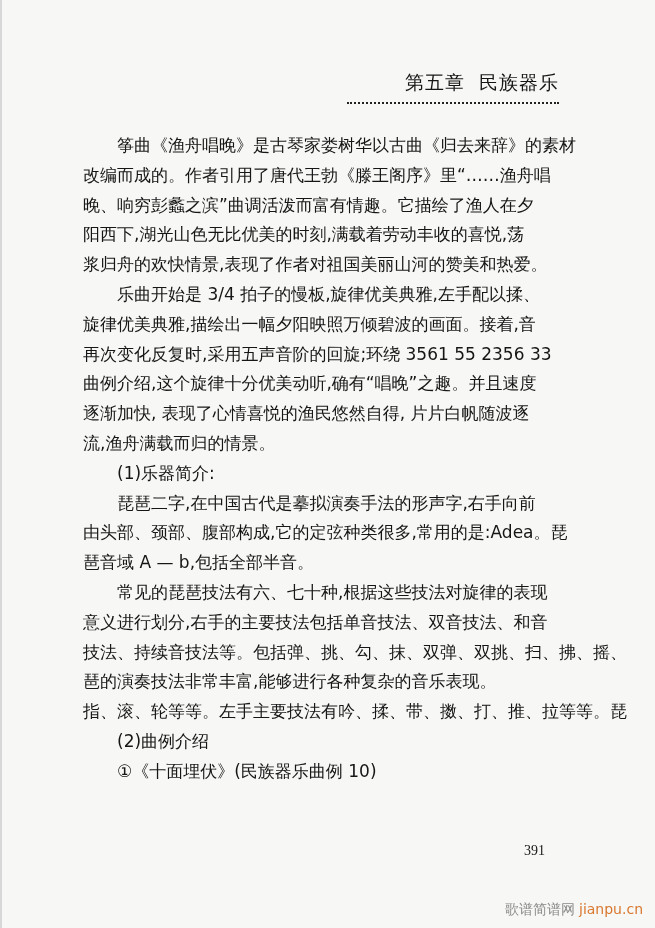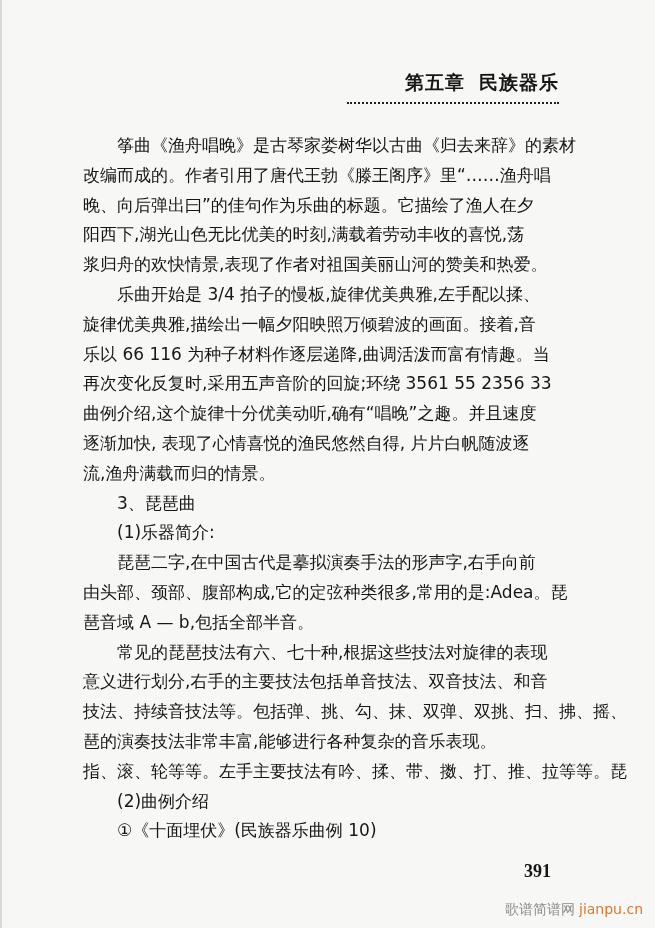--- a/index.html
+++ b/index.html
@@ -8,39 +8,39 @@
     background: #f7f7f5;
     position: relative;
     overflow: hidden;
     font-family: "DejaVu Serif", "Liberation Serif", serif;
     color: #161616;
   }
   .page-edge { position: absolute; left: 0; top: 0; width: 2px; height: 928px; background: #d8d8d8; }
   .chapter-header {
     position: absolute; right: 96px; top: 70px;
     font-family: "DejaVu Sans", "Liberation Sans", sans-serif;
-    font-weight: bold; font-size: 19px; letter-spacing: 1px;
+    font-weight: normal; font-size: 19px; letter-spacing: 1px;
   }
   .chapter-header .sep { display: inline-block; width: 14px; }
   .header-rule {
     position: absolute; left: 347px; top: 102px; width: 212px;
     border-top: 2px dotted #222;
   }
   .body-text {
     position: absolute; left: 83px; top: 131px; width: 480px;
     font-family: "DejaVu Sans", "Liberation Sans", sans-serif;
     font-size: 17px; line-height: 29.8px;
     text-align: justify; text-align-last: left;
   }
   .line { display: block; white-space: nowrap; }
   .indent { padding-left: 2em; }
   .page-number {
-    position: absolute; left: 524px; top: 861px;
+    position: absolute; left: 524px; top: 843px;
     font-family: "Liberation Serif", "DejaVu Serif", serif;
-    font-weight: bold; font-size: 18px;
+    font-weight: normal; font-size: 14px;
   }
   .watermark {
     position: absolute; left: 505px; top: 901px;
     font-size: 14px;
     font-family: "DejaVu Sans", "Liberation Sans", sans-serif;
   }
   .watermark .wm-cn { color: #8a8a8a; }
   .watermark .wm-en { color: #d9782f; margin-left: 4px; }
 </style>
 </head>
@@ -50,34 +50,32 @@
 
 <div class="chapter-header">
   <span>第五章</span><span class="sep"></span><span>民族器乐</span>
 </div>
 <div class="header-rule"></div>
 
 <div class="body-text">
   <div>
     <span class="line indent">筝曲《渔舟唱晚》是古琴家娄树华以古曲《归去来辞》的素材</span>
     <span class="line">改编而成的。作者引用了唐代王勃《滕王阁序》里“……渔舟唱</span>
-    <span class="line">晚、向后弹出曰”的佳句作为乐曲的标题。它描绘了渔人在夕</span>
+    <span class="line">晚、响穷彭蠡之滨”曲调活泼而富有情趣。它描绘了渔人在夕</span>
     <span class="line">阳西下,湖光山色无比优美的时刻,满载着劳动丰收的喜悦,荡</span>
     <span class="line">浆归舟的欢快情景,表现了作者对祖国美丽山河的赞美和热爱。</span>
   </div>
   <div>
     <span class="line indent">乐曲开始是 3/4 拍子的慢板,旋律优美典雅,左手配以揉、</span>
     <span class="line">旋律优美典雅,描绘出一幅夕阳映照万倾碧波的画面。接着,音</span>
-    <span class="line">乐以 66 116 为种子材料作逐层递降,曲调活泼而富有情趣。当</span>
     <span class="line">再次变化反复时,采用五声音阶的回旋;环绕 3561 55 2356 33</span>
     <span class="line">曲例介绍,这个旋律十分优美动听,确有“唱晚”之趣。并且速度</span>
     <span class="line">逐渐加快, 表现了心情喜悦的渔民悠然自得, 片片白帆随波逐</span>
     <span class="line">流,渔舟满载而归的情景。</span>
   </div>
-  <span class="line indent">3、琵琶曲</span>
   <span class="line indent">(1)乐器简介:</span>
   <div>
     <span class="line indent">琵琶二字,在中国古代是摹拟演奏手法的形声字,右手向前</span>
     <span class="line">由头部、颈部、腹部构成,它的定弦种类很多,常用的是:Adea。琵</span>
     <span class="line">琶音域 A — b,包括全部半音。</span>
   </div>
   <div>
     <span class="line indent">常见的琵琶技法有六、七十种,根据这些技法对旋律的表现</span>
     <span class="line">意义进行划分,右手的主要技法包括单音技法、双音技法、和音</span>
     <span class="line">技法、持续音技法等。包括弹、挑、勾、抹、双弹、双挑、扫、拂、摇、</span>

